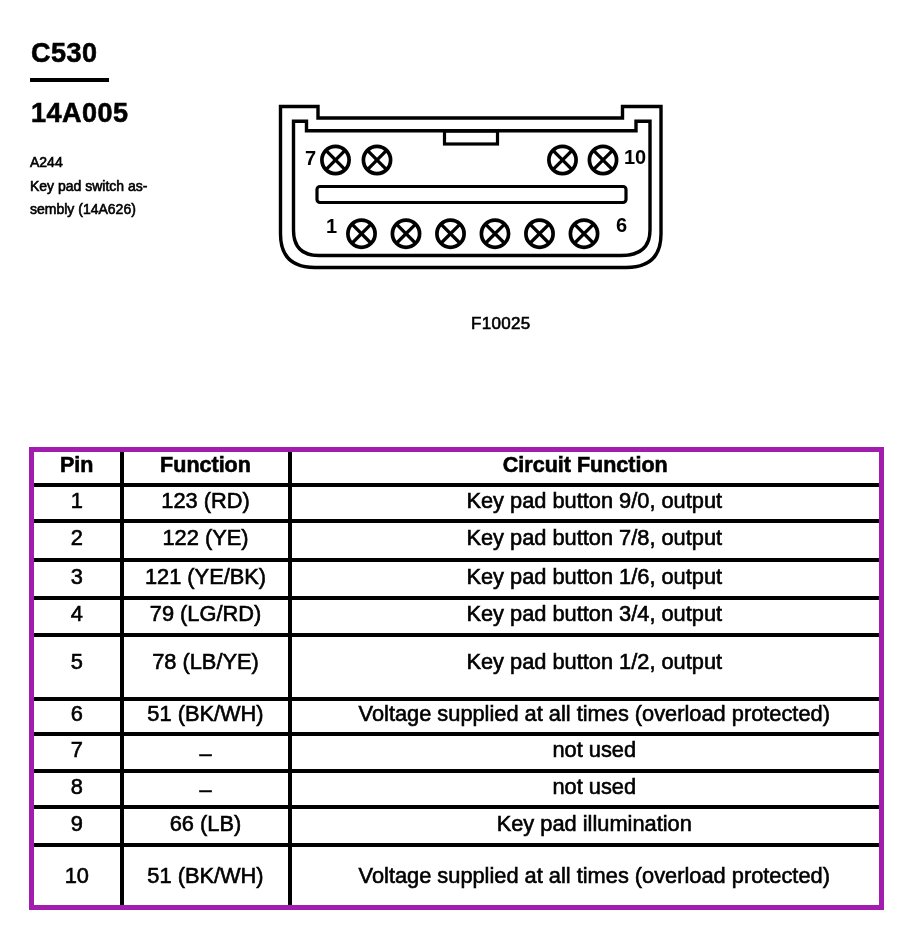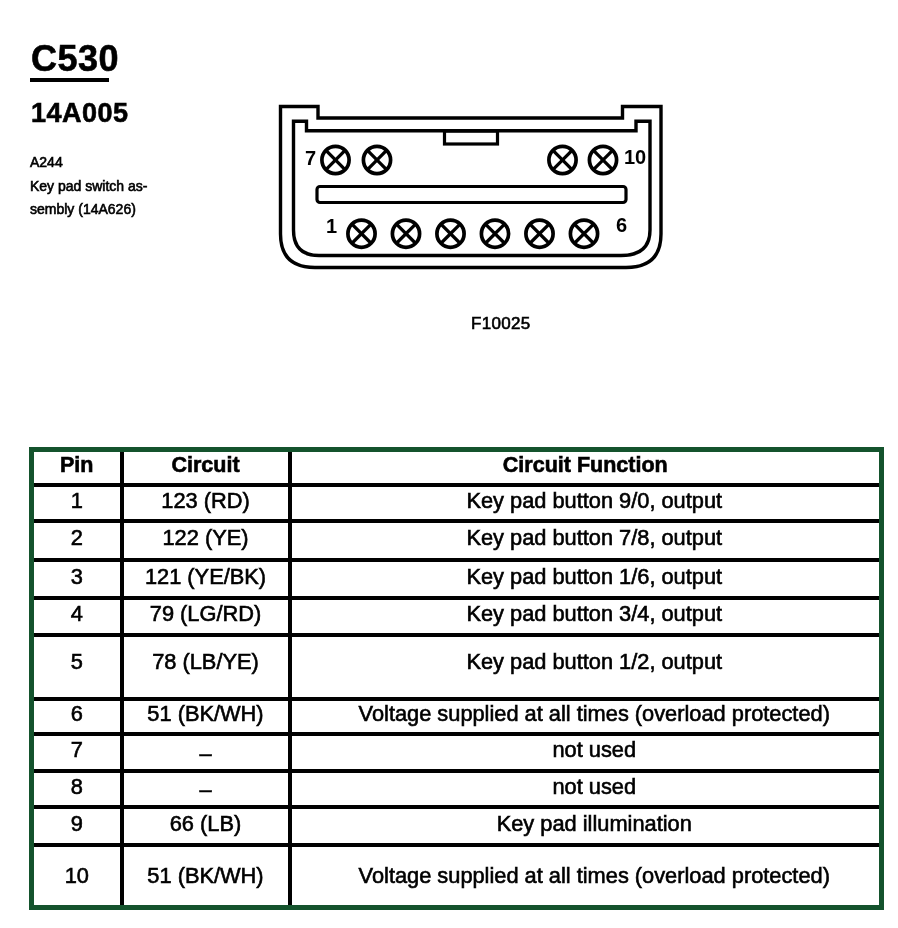--- a/index.html
+++ b/index.html
@@ -1,26 +1,26 @@
 <!DOCTYPE html>
 <html><head>
 <meta charset="utf-8">
 <style>
   html,body{margin:0;padding:0;background:#fff;}
   body{width:898px;height:928px;position:relative;font-family:"Liberation Sans",sans-serif;color:#000;-webkit-text-stroke:0.6px #000;}
   .abs{position:absolute;}
-  #c530{left:31px;top:38px;font-size:36px;font-weight:bold;letter-spacing:0.5px;}
+  #c530{left:31px;top:38px;font-size:27px;font-weight:bold;letter-spacing:0.5px;}
   #c530u{left:30px;top:78px;width:79px;height:4px;background:#000;}
   #code2{left:31px;top:98px;font-size:27px;font-weight:bold;letter-spacing:0.5px;}
   #sidebar{left:30px;top:151px;font-size:14px;line-height:23.6px;}
   #f10025{left:471px;top:314px;font-size:17px;letter-spacing:0.3px;}
   #conn{left:270px;top:95px;}
   table{position:absolute;left:29px;top:447px;border-collapse:collapse;table-layout:fixed;font-size:21.8px;}
   td,th{border:4px solid #000;padding:0 0 4px 0;text-align:center;vertical-align:middle;overflow:hidden;}
-  table{border:5px solid #14532d;}
+  table{border:5px solid #a21caf;}
   th{font-size:21.5px;}
   td.fn,th.fn{text-align:center;padding-left:18px;}
 </style>
 </head>
 <body>
 <div class="abs" id="c530">C530</div>
 <div class="abs" id="c530u"></div>
 <div class="abs" id="code2">14A005</div>
 <div class="abs" id="sidebar">A244<br>Key pad switch as-<br>sembly (14A626)</div>
 <div class="abs" id="f10025">F10025</div>
@@ -77,21 +77,21 @@
 
 <table>
   <colgroup>
       <col style="width:90px">
       <col style="width:168px">
       <col style="width:592px">
     </colgroup>
   <tbody>
       <tr style="height:35px">
         <th>Pin</th>
-        <th>Circuit</th>
+        <th>Function</th>
         <th>Circuit Function</th>
       </tr>
   <tr style="height:36.5px">
         <td>1</td>
         <td>123 (RD)</td>
         <td class="fn">Key pad button 9/0, output</td>
       </tr>
   <tr style="height:38.5px">
         <td>2</td>
         <td>122 (YE)</td>

